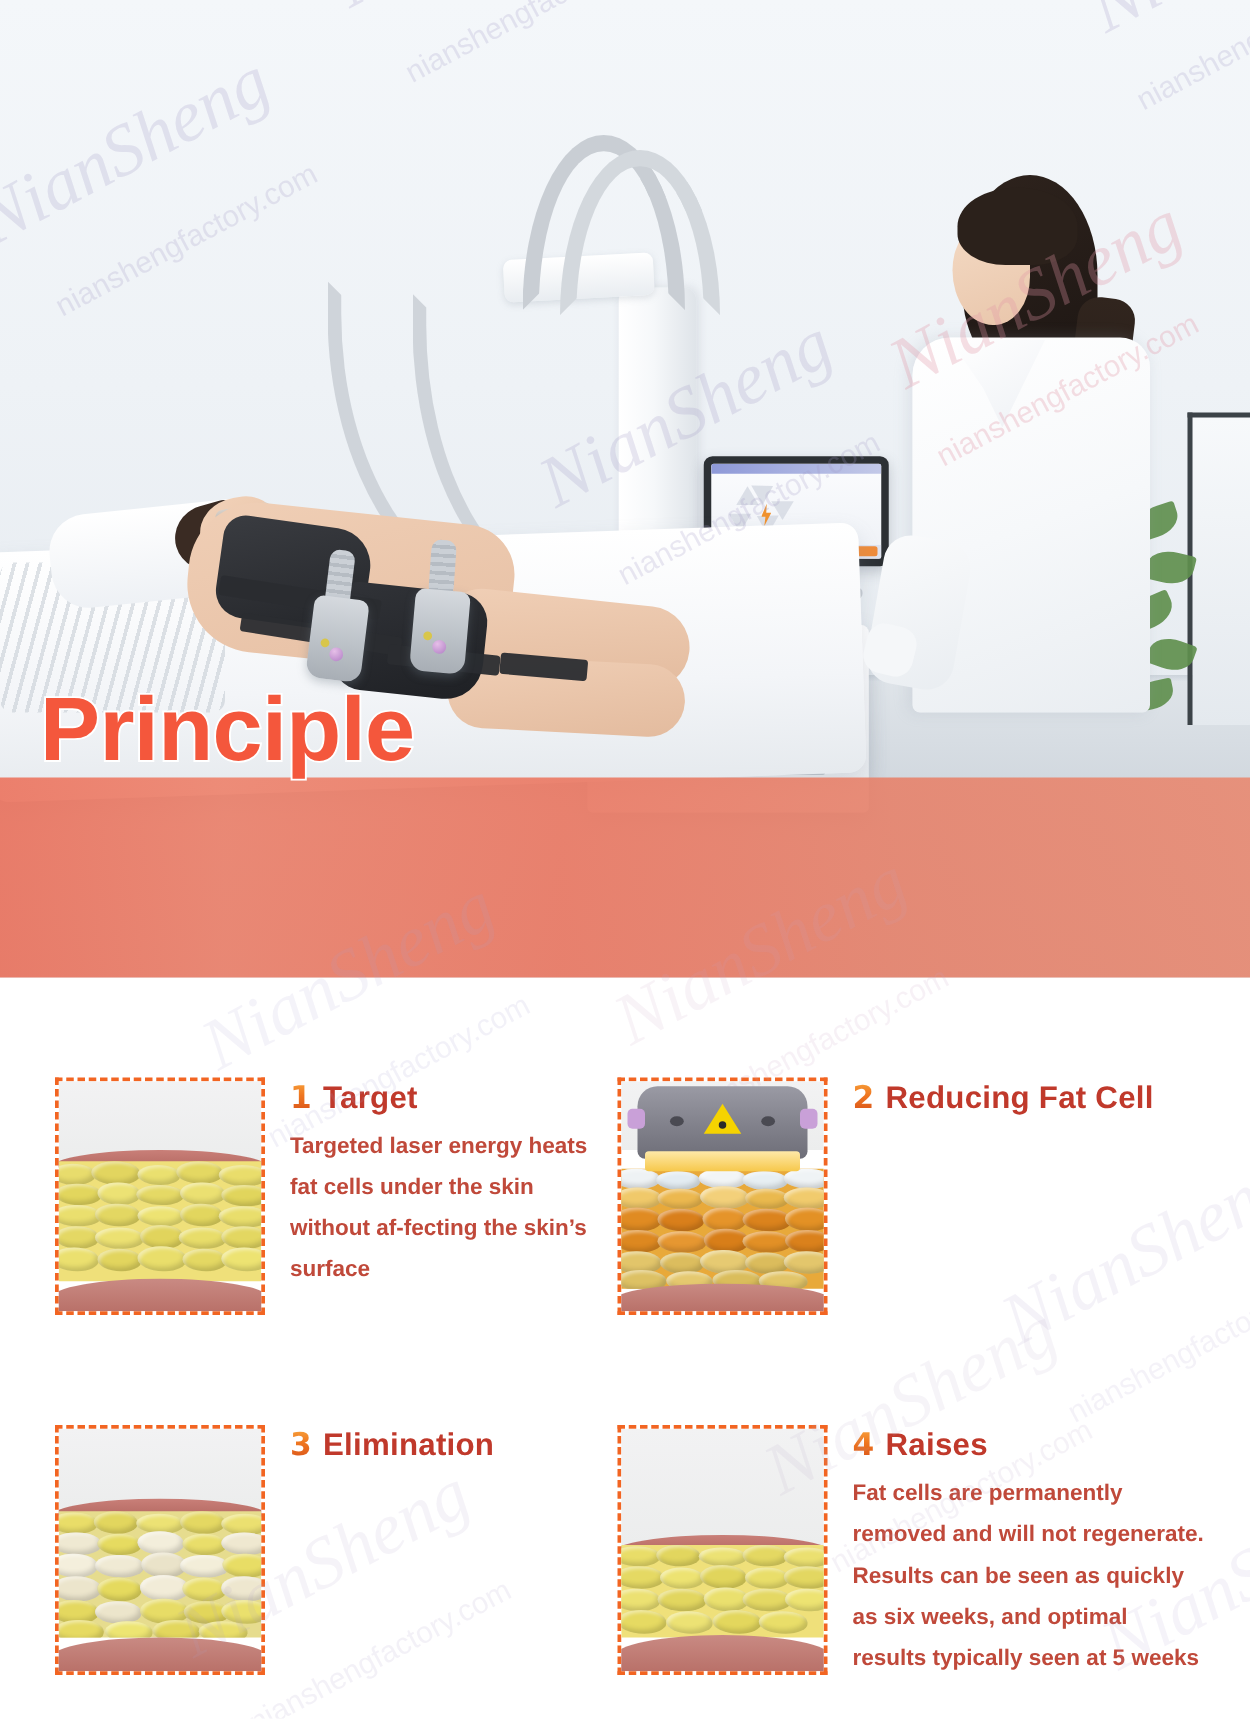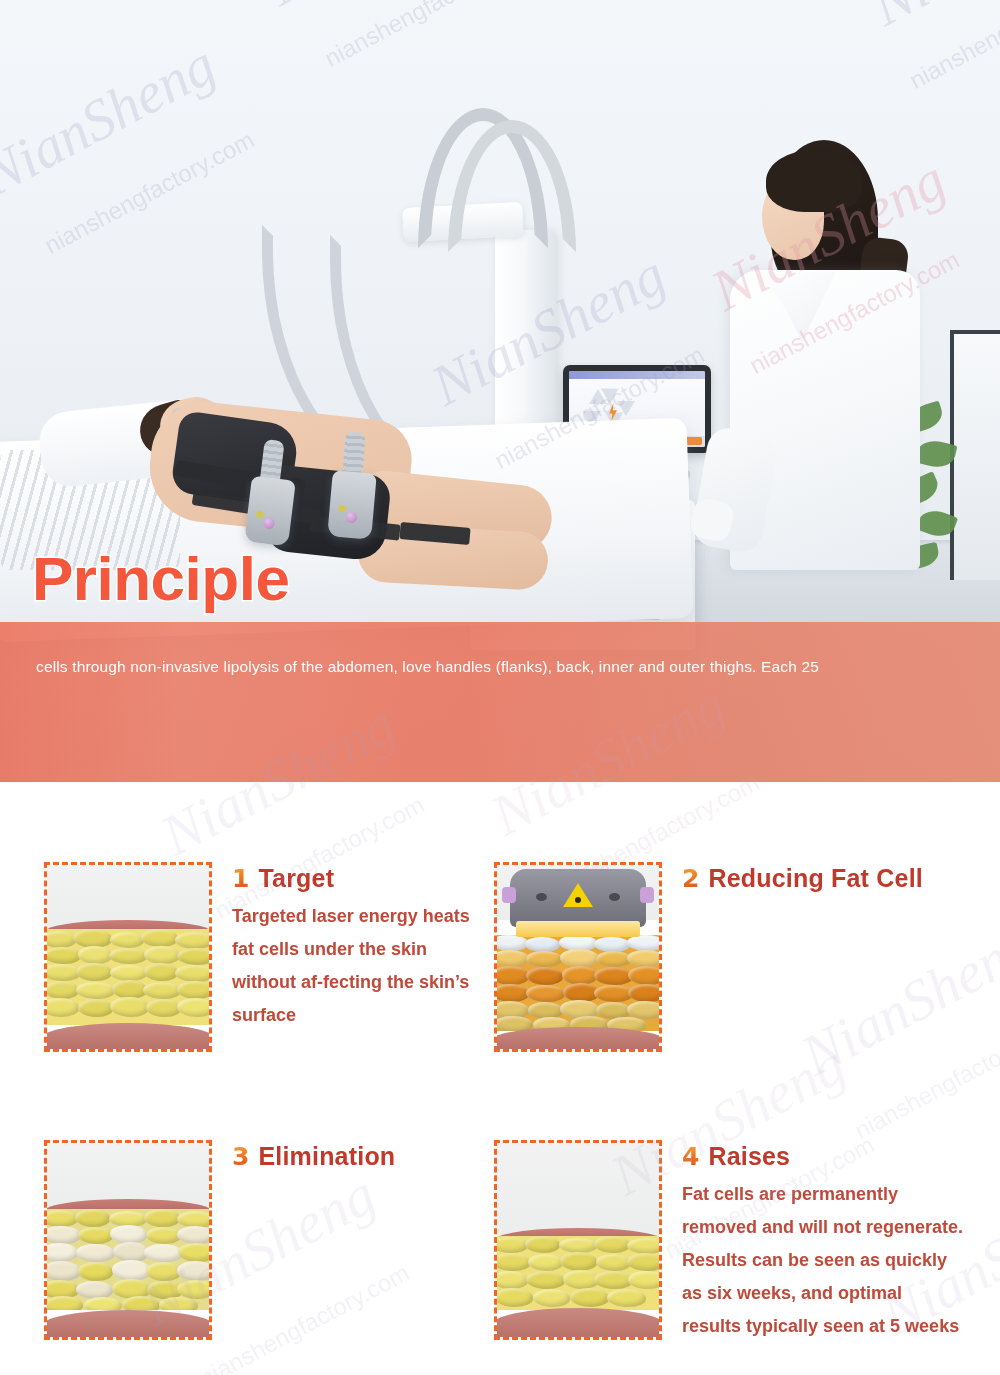--- a/index.html
+++ b/index.html
@@ -322,21 +322,21 @@
     color: #ffffff;
     font-size: 15.5px;
     line-height: 37px;
     letter-spacing: .15px;
     white-space: nowrap;
   }
 
   
   .title {
     position: absolute; left: 32px; top: 543px;
-    font-size: 62px;
+    font-size: 72px;
     font-weight: bold;
     color: #f4573c;
     letter-spacing: -.5px;
     -webkit-text-stroke: 3px #ffffff;
     paint-order: stroke fill;
     z-index: 5;
   }
 
   
   .steps {
@@ -550,21 +550,20 @@
     <div class="wm" style="left:420px; top:360px;  font-size:58px; transform:rotate(-28deg);">NianSheng</div>
     <div class="wm-sub" style="left:490px; top:450px;  font-size:24px; transform:rotate(-28deg);">nianshengfactory.com</div>
     <div class="wm" style="left:860px; top:-20px;  font-size:58px; transform:rotate(-28deg);">NianSheng</div>
     <div class="wm-sub" style="left:905px; top:70px;   font-size:24px; transform:rotate(-28deg);">nianshengfactory.com</div>
     <div class="wm wm-pink" style="left:700px; top:265px; font-size:58px; transform:rotate(-28deg);">NianSheng</div>
     <div class="wm-sub wm-pink" style="left:745px; top:355px; font-size:24px; transform:rotate(-28deg);">nianshengfactory.com</div>
   </div>
 
   <div class="banner">
     <div class="banner-inner">
-      <div class="banner-line">cells through non-invasive lipolysis of the abdomen, love handles (flanks), back, inner and outer thighs.  Each 25</div>
     </div>
   </div>
 
   <div class="title">Principle</div>
 
   <div class="steps">
 
     <div class="step s1">
       <div class="figure">
         <div class="fig-inner">

